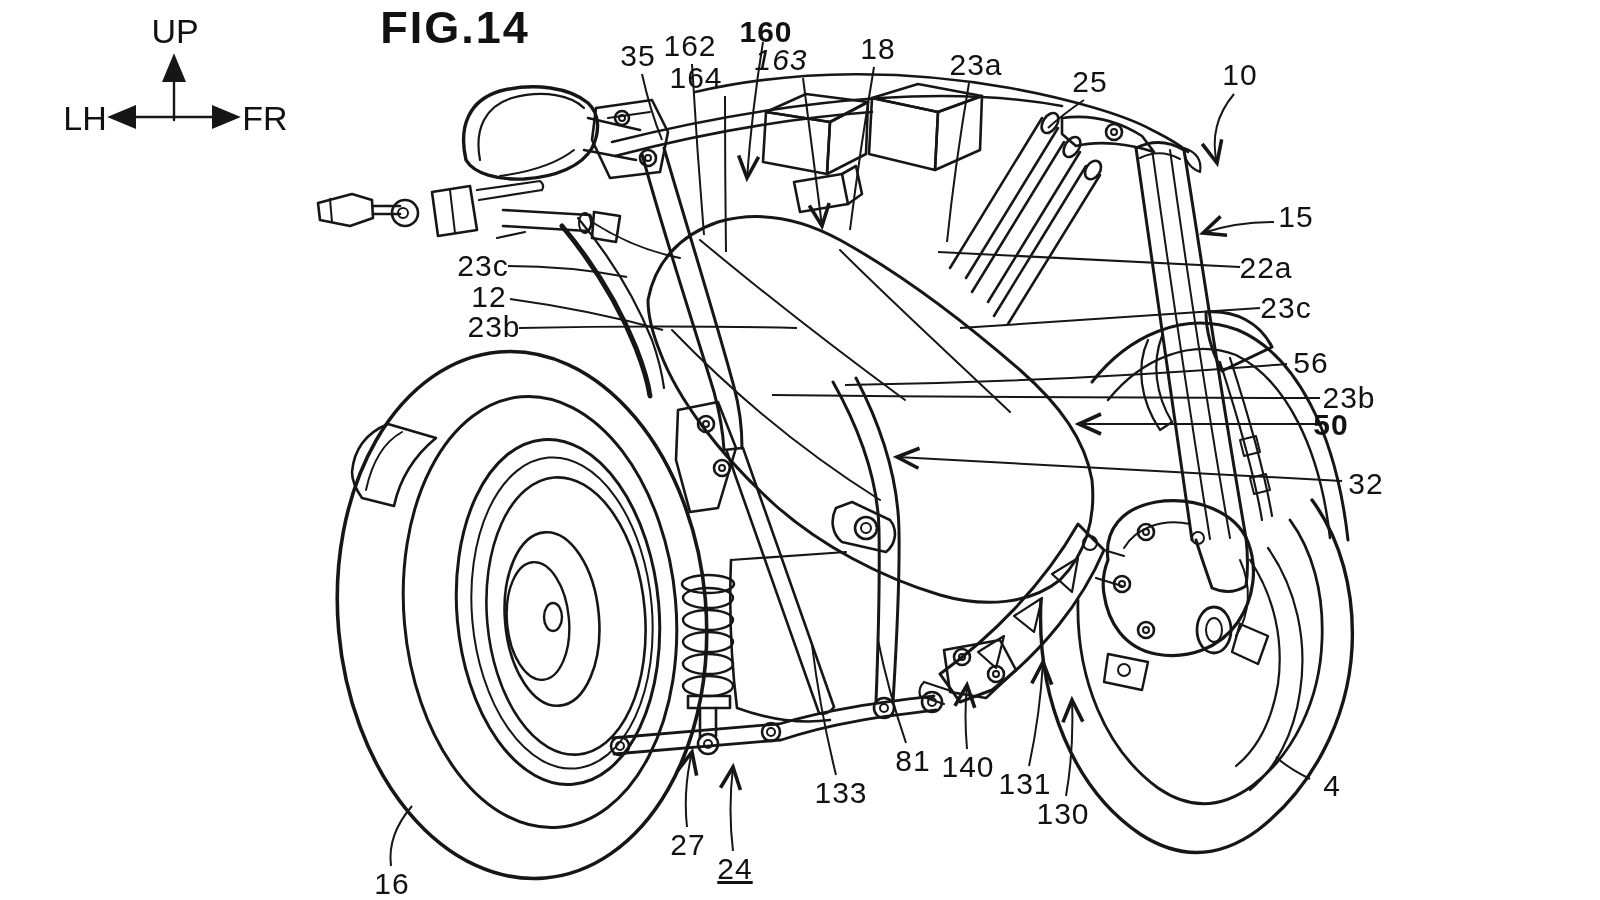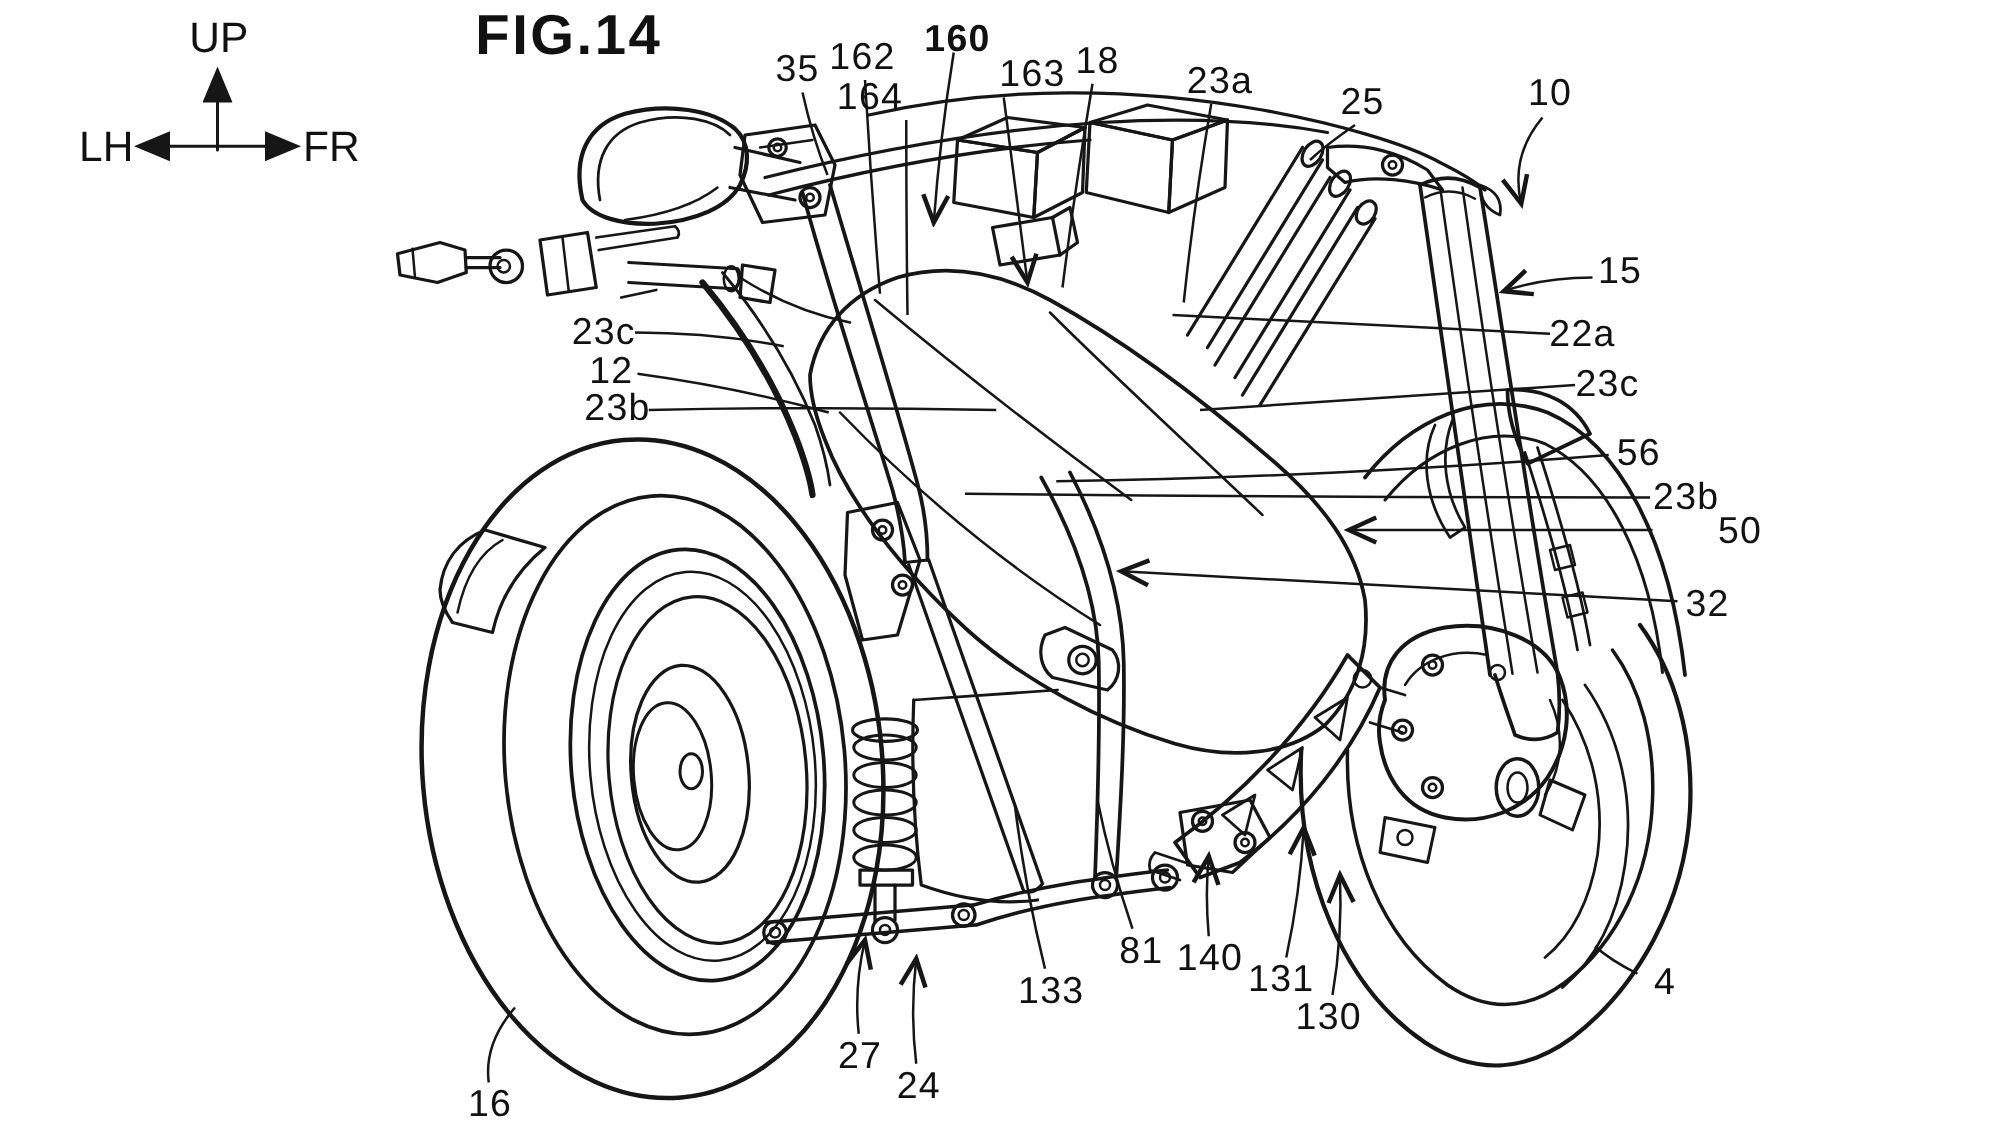--- a/index.html
+++ b/index.html
@@ -260,38 +260,38 @@
       <path d="M1029,766 Q1040,715 1043,662" stroke="#161616" fill="none" stroke-width="2" marker-end="url(#vArrow)"></path>
       <path d="M1066,796 Q1074,750 1072,700" stroke="#161616" fill="none" stroke-width="2" marker-end="url(#vArrow)"></path>
       <path d="M1310,779 Q1288,768 1276,757" stroke="#161616" fill="none" stroke-width="2"></path>
     </svg>
 
   <div id="labels">
       <div class="ref-label" style="left: 638px; top: 56px;">35</div>
       <div class="ref-label" style="left: 690px; top: 46px;">162</div>
       <div class="ref-label" style="left: 696px; top: 78px;">164</div>
       <div class="ref-label" style="left: 766px; top: 32px; font-weight: bold;">160</div>
-      <div class="ref-label" style="left: 826px; top: 60px;">163</div>
+      <div class="ref-label" style="left: 781px; top: 60px; font-style: italic;">163</div>
       <div class="ref-label" style="left: 878px; top: 49px;">18</div>
       <div class="ref-label" style="left: 976px; top: 65px;">23a</div>
       <div class="ref-label" style="left: 1090px; top: 82px;">25</div>
       <div class="ref-label" style="left: 1240px; top: 75px;">10</div>
       <div class="ref-label" style="left: 1296px; top: 217px;">15</div>
       <div class="ref-label" style="left: 1266px; top: 268px;">22a</div>
       <div class="ref-label" style="left: 1286px; top: 308px;">23c</div>
       <div class="ref-label" style="left: 1311px; top: 363px;">56</div>
       <div class="ref-label" style="left: 1349px; top: 398px;">23b</div>
-      <div class="ref-label" style="left: 1392px; top: 425px;">50</div>
+      <div class="ref-label" style="left: 1331px; top: 425px; font-weight: bold;">50</div>
       <div class="ref-label" style="left: 1366px; top: 484px;">32</div>
       <div class="ref-label" style="left: 483px; top: 266px;">23c</div>
       <div class="ref-label" style="left: 489px; top: 297px;">12</div>
       <div class="ref-label" style="left: 494px; top: 327px;">23b</div>
       <div class="ref-label" style="left: 392px; top: 884px;">16</div>
       <div class="ref-label" style="left: 688px; top: 845px;">27</div>
-      <div class="ref-label" style="left: 735px; top: 869px;">24</div>
+      <div class="ref-label" style="left: 735px; top: 869px; text-decoration: underline;">24</div>
       <div class="ref-label" style="left: 841px; top: 793px;">133</div>
       <div class="ref-label" style="left: 913px; top: 761px;">81</div>
       <div class="ref-label" style="left: 968px; top: 767px;">140</div>
       <div class="ref-label" style="left: 1025px; top: 784px;">131</div>
       <div class="ref-label" style="left: 1063px; top: 814px;">130</div>
       <div class="ref-label" style="left: 1332px; top: 786px;">4</div>
     </div>
 
 </div>
 

